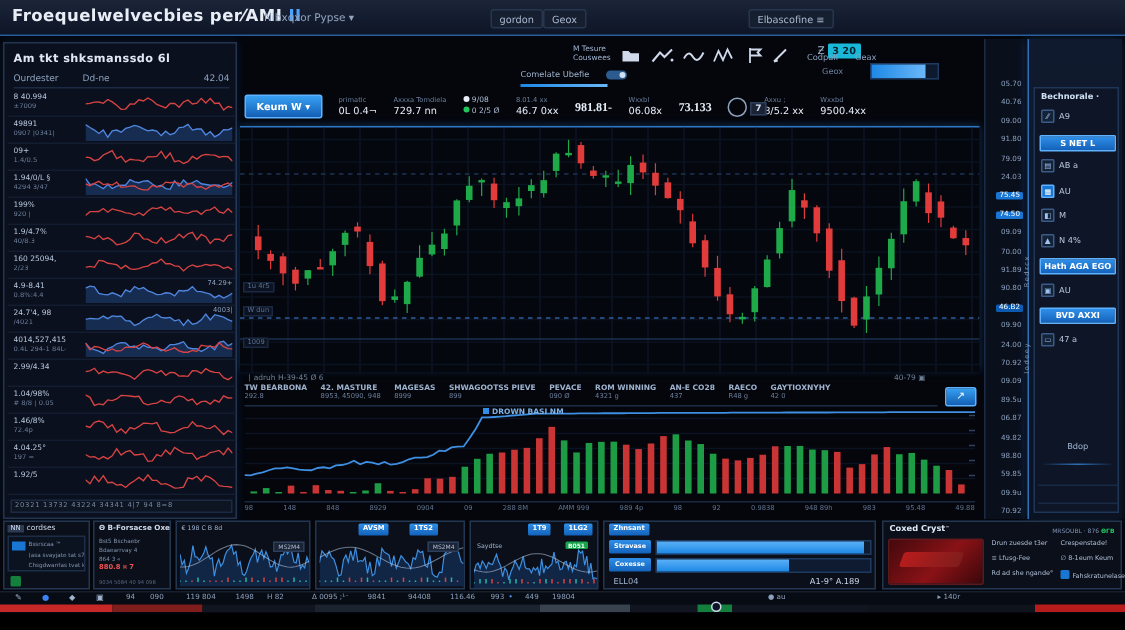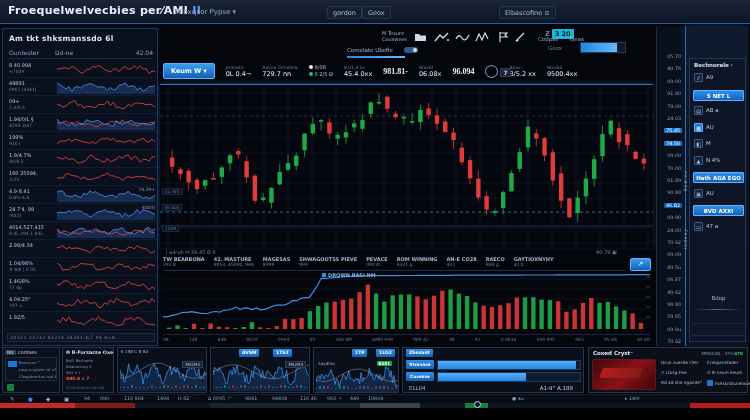--- a/index.html
+++ b/index.html
@@ -334,31 +334,31 @@
       <div class="sg">
         <span class="sup">Axxxa Tomdiela</span>
         <span class="v">729.7 nn</span>
       </div>
       <div>
         <div class="dotrow"><span class="dot" style="background: rgb(232, 238, 247);"></span>9/08</div>
         <div class="dotrow"><span class="dot" style="background: rgb(34, 197, 94);"></span>0 2/5 Ø</div>
       </div>
       <div class="sg">
         <span class="sup">8.01.4 xx</span>
-        <span class="v">45.4 0xx</span>
+        <span class="v">46.7 0xx</span>
       </div>
       <div class="sg">
         <span class="v big">981.81-</span>
       </div>
       <div class="sg">
         <span class="sup">Wxxbl</span>
         <span class="v">06.08x</span>
       </div>
       <div class="sg">
-        <span class="v big">96.094</span>
+        <span class="v big">73.133</span>
       </div>
       <div class="gauge">
         <b>7</b>
       </div>
       <div class="sg">
         <span class="sup">Axxu ;</span>
         <span class="v">8/5.2 xx</span>
       </div>
       <div class="sg">
         <span class="sup">Wxxbd</span>

